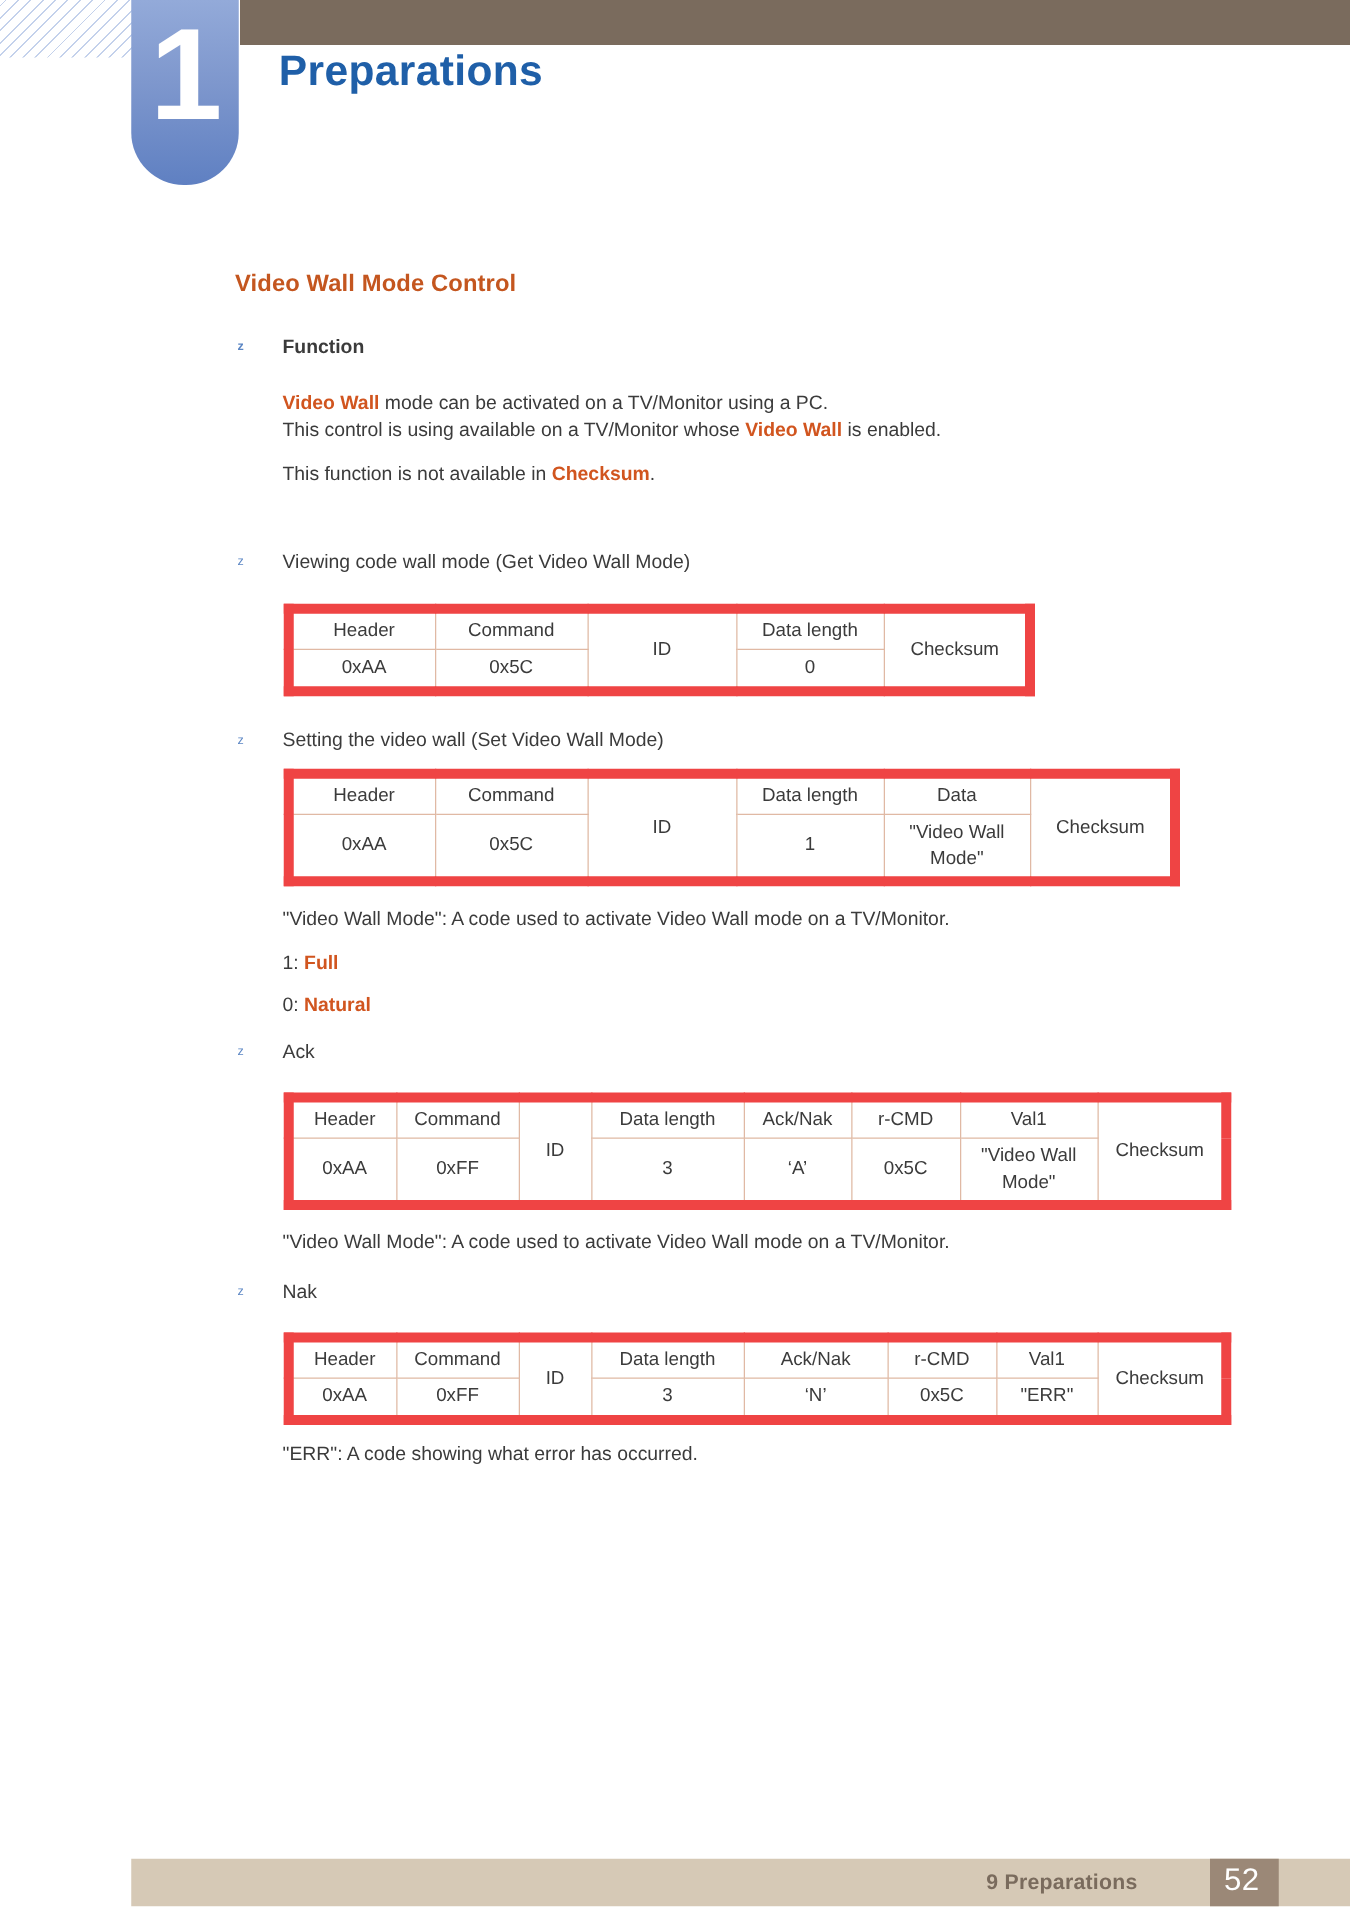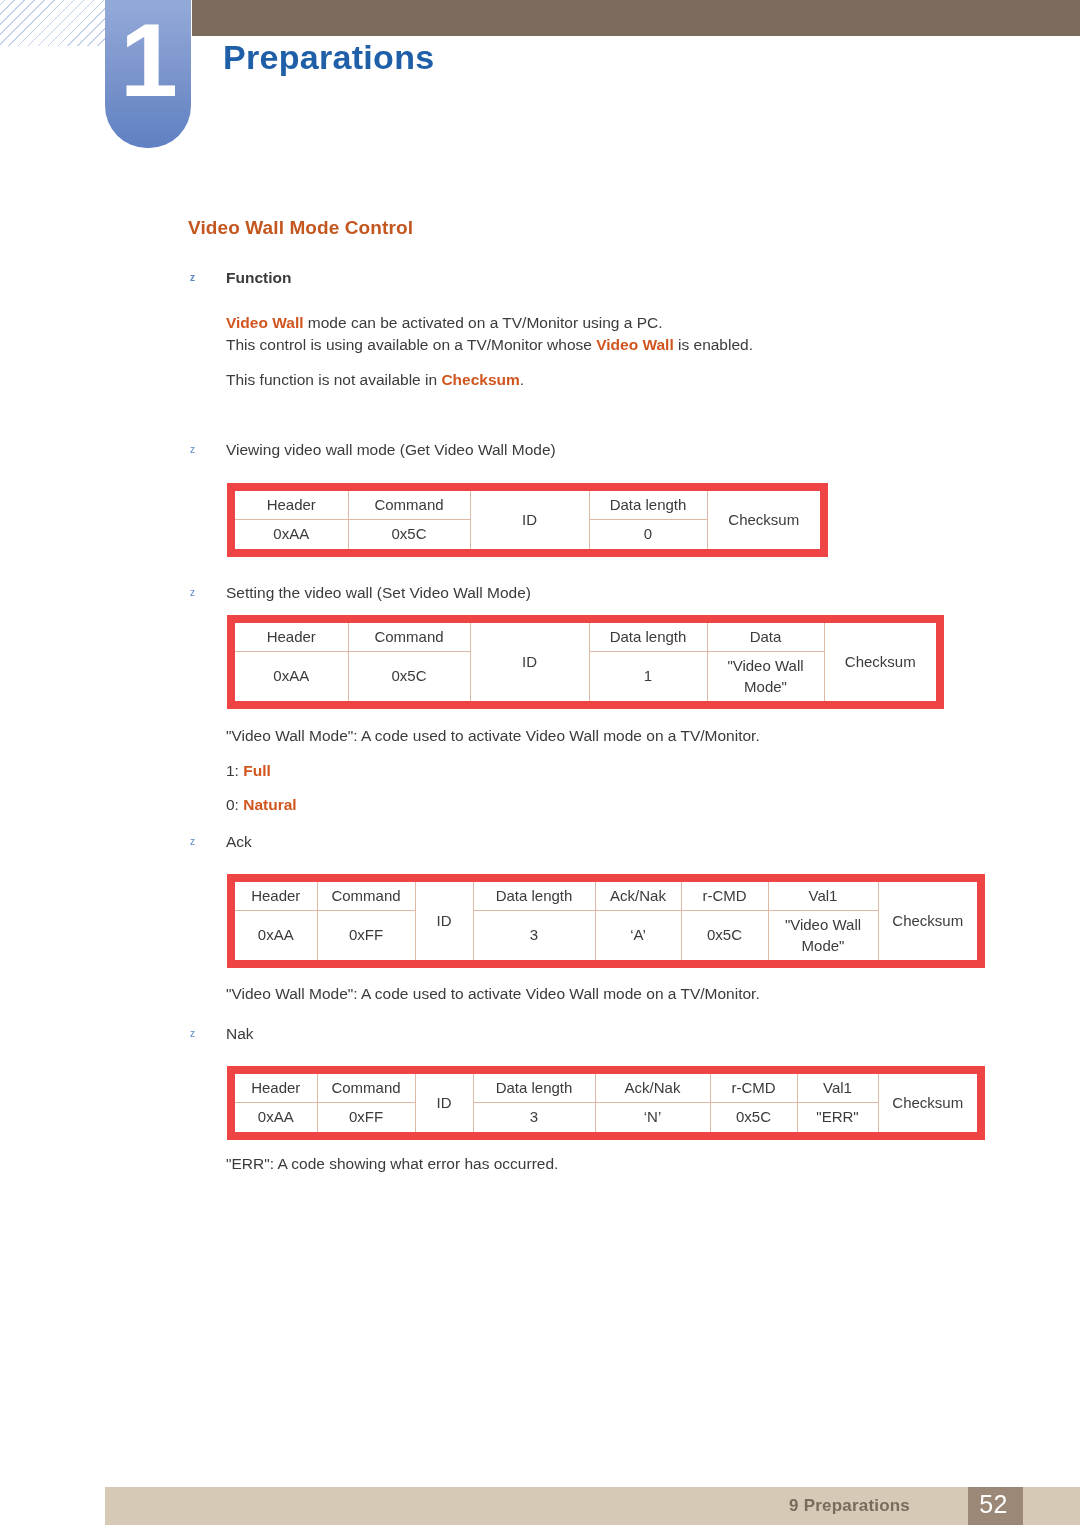--- a/index.html
+++ b/index.html
@@ -192,21 +192,21 @@
     <span class="hl">Video Wall</span><span> mode can be activated on a TV/Monitor using a PC.</span>
   </div>
   <div class="para" style="top:336px;">
     <span>This control is using available on a TV/Monitor whose </span><span class="hl">Video Wall</span><span> is enabled.</span>
   </div>
   <div class="para" style="top:371px;">
     <span>This function is not available in </span><span class="hl">Checksum</span><span>.</span>
   </div>
 
   <div class="bullet-row" style="top:441px;">
-    <span class="bullet-mark">z</span><span class="bullet-text">Viewing video wall mode (Get Video Wall Mode)</span>
+    <span class="bullet-mark">z</span><span class="bullet-text">Viewing code wall mode (Get Video Wall Mode)</span>
   </div>
 
   <table class="cmd" style="left:227px; top:483px; width:593px;">
     <colgroup>
       <col style="width:117px">
         <col style="width:122px">
         <col style="width:119px">
         <col style="width:118px">
         <col style="width:117px">
     </colgroup>

